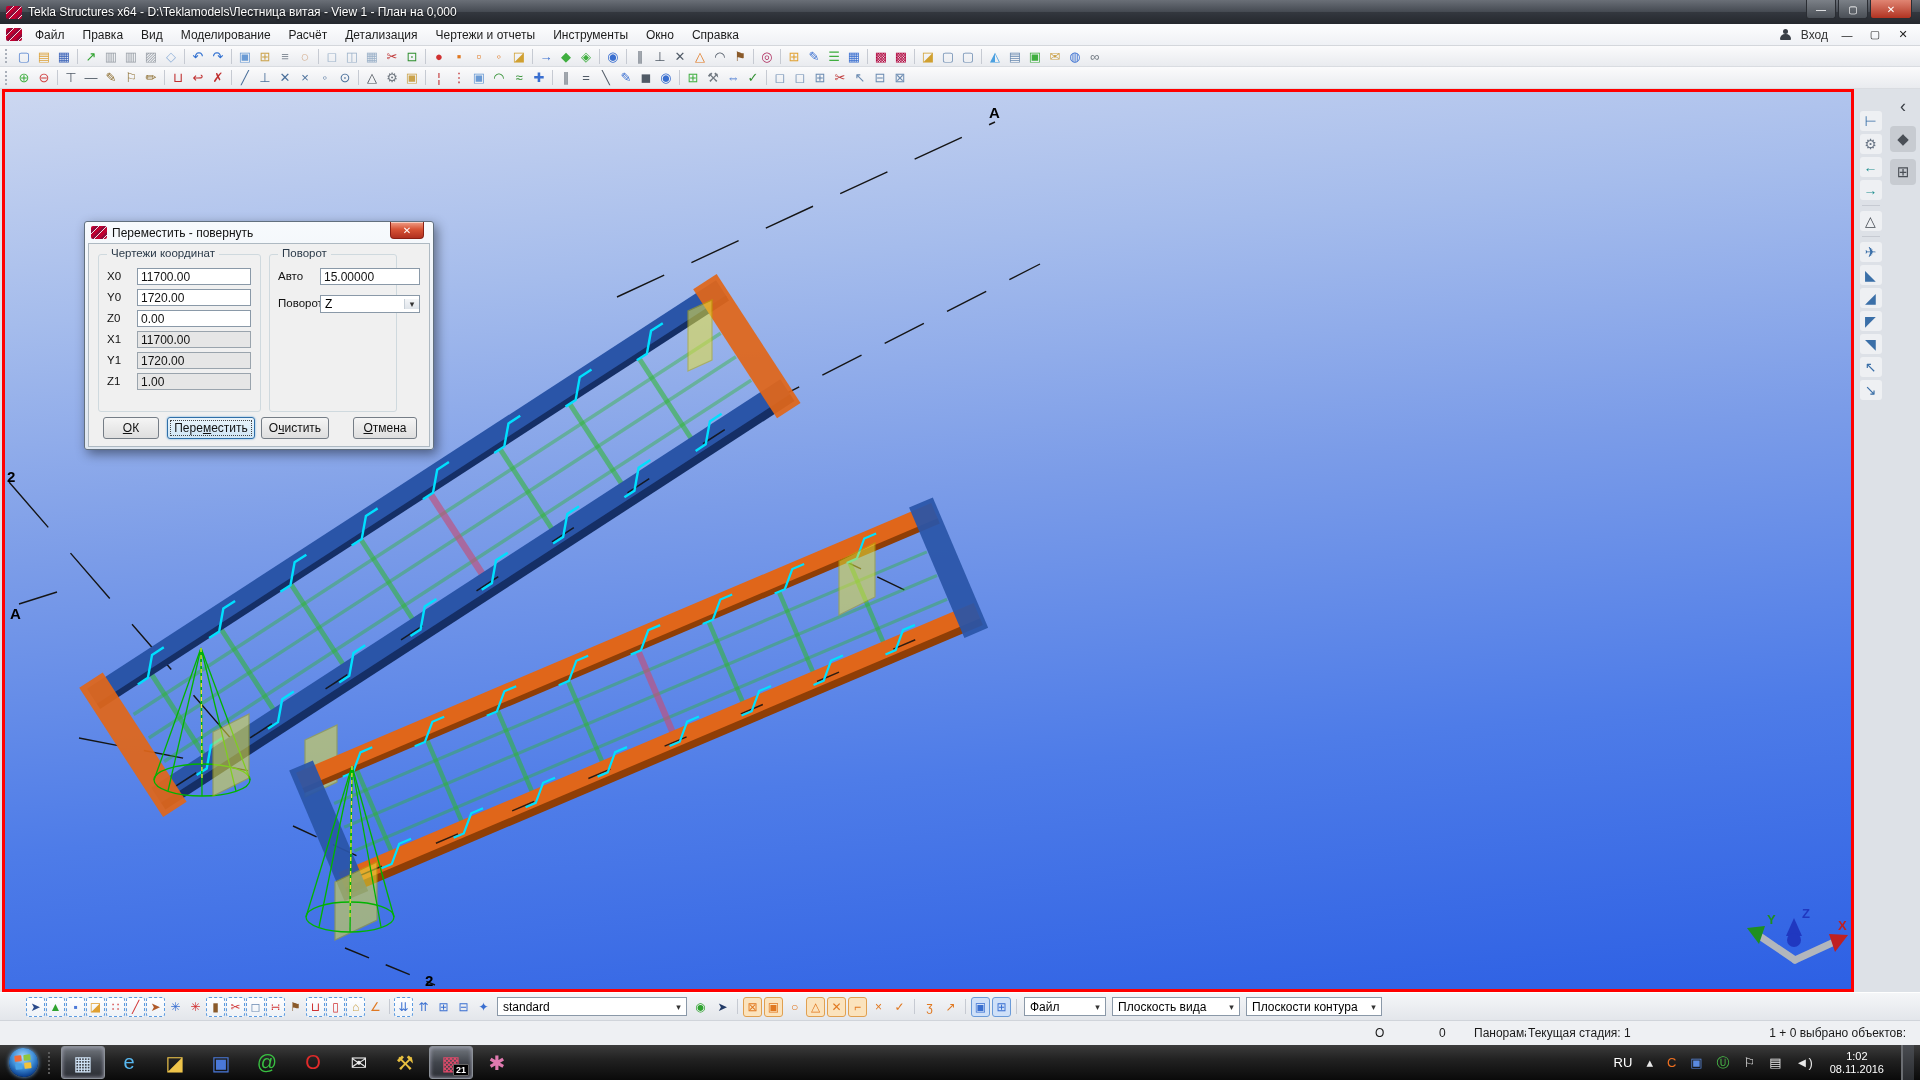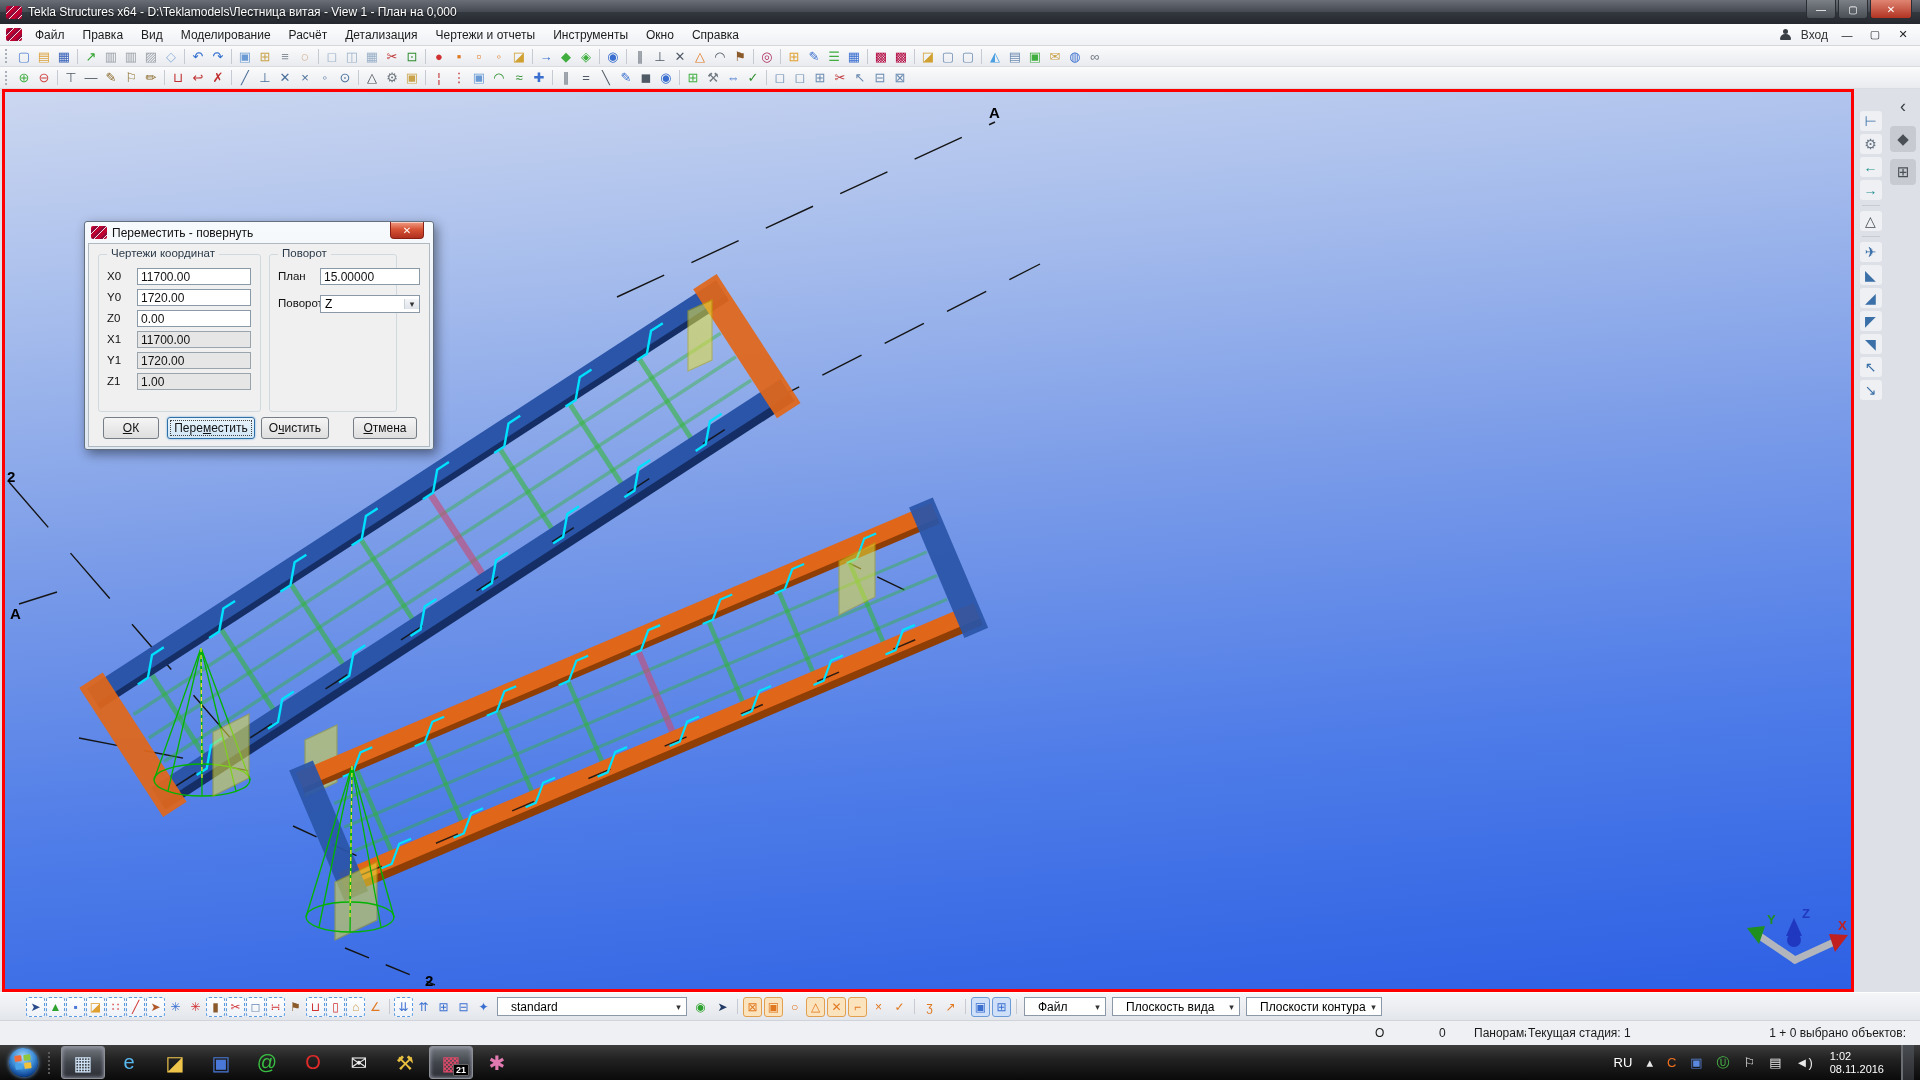--- a/index.html
+++ b/index.html
@@ -75,21 +75,21 @@
   .wbtn.focused{border-color:#2f6fa8;background:linear-gradient(#eaf4fb,#cfe6f5);outline:1px dotted #444;outline-offset:-4px;box-shadow:0 0 2px #5aa0d8}
   
   .seltoolbar{position:absolute;left:0;top:992px;width:1920px;height:28px;background:linear-gradient(#f5f6f8,#e3e6eb);
     border-top:1px solid #ffffff;display:flex;align-items:center;padding-left:26px;gap:2px}
   .tgl{width:19px;height:20px;display:flex;align-items:center;justify-content:center;font-size:12px;
     border:1px dashed #5a9ae0;border-radius:3px;background:linear-gradient(#ffffff,#eef2f7);flex:none}
   .tgl.plain{border-color:transparent;background:transparent}
   .snap{width:19px;height:20px;display:flex;align-items:center;justify-content:center;font-size:12px;
     border:1px solid transparent;border-radius:3px;flex:none}
   .selcombo{height:19px;border:1px solid #8a98a8;background:#fff;display:flex;align-items:center;font-size:12px;flex:none;margin:0 2px}
-  .selcombo .cval{flex:1;padding-left:13px;white-space:nowrap;overflow:hidden}
+  .selcombo .cval{flex:1;padding-left:5px;white-space:nowrap;overflow:hidden}
   .selcombo .carr{width:15px;text-align:center;font-size:9px;color:#333}
   
   .statusbar{position:absolute;left:0;top:1020px;width:1920px;height:25px;background:#eef0f3;border-top:1px solid #d0d4da;color:#1a1a1a}
   .statusbar span{position:absolute;top:5px;font-size:12px;white-space:nowrap}
   
   .taskbar{position:absolute;left:0;top:1045px;width:1920px;height:35px;
     background:linear-gradient(#3c3c3c,#222 40%,#0a0a0a);display:flex;align-items:center}
   .start{width:46px;height:35px;display:flex;align-items:center;justify-content:center;flex:none}
   .orb{width:29px;height:29px;border-radius:50%;position:relative;
     background:radial-gradient(circle at 50% 32%,#a8d8ff,#3f8fd8 45%,#0a3f8f 78%,#062a60);box-shadow:0 0 4px #7ab0e8;transform:rotate(-6deg)}
@@ -97,21 +97,21 @@
   .orb .q1{left:6px;top:7px;background:#ef6b3a}
   .orb .q2{left:15px;top:7px;background:#8ec63f}
   .orb .q3{left:6px;top:15px;background:#4aa3e8}
   .orb .q4{left:15px;top:15px;background:#f3c23a}
   .tgrip{width:6px;height:22px;border-left:2px dotted #5a5a5a;margin:0 6px 0 2px;flex:none}
   .app{width:44px;height:33px;display:flex;align-items:center;justify-content:center;font-size:20px;flex:none;position:relative;border-radius:3px;margin:0 1px}
   .app.on{background:linear-gradient(#73787f,#41454c 50%,#2a2d33);border:1px solid #8b9097;box-shadow:inset 0 0 4px #aab}
   .badge{position:absolute;right:3px;bottom:2px;background:#000;color:#fff;font-size:9px;font-weight:bold;padding:0 2px;border:1px solid #666;border-radius:1px;font-style:normal}
   .tray{margin-left:auto;display:flex;align-items:center;gap:9px;padding-right:6px}
   .tray .ti{font-size:13px;flex:none}
-  .clock{color:#fff;text-align:left;font-size:11px;line-height:13px;padding:0 8px;flex:none}
+  .clock{color:#fff;text-align:center;font-size:11px;line-height:13px;padding:0 8px;flex:none}
   .showdesktop{width:13px;height:35px;background:linear-gradient(#4a4d52,#2a2c30);border-left:2px solid #6a6d72;flex:none}
   
   .glabel{font:bold 15px "Liberation Sans",sans-serif;fill:#000}
   .cl{stroke:#151515;stroke-width:1.4;fill:none}
   .stringer{fill:var(--sc)} .stringerD{fill:var(--scd)} .cap{fill:var(--cc);opacity:.93}
   .mesh{stroke:#2db82d;stroke-width:5;opacity:.55;stroke-linecap:square}
   .thin{stroke:#2db82d;stroke-width:3.5;opacity:.4}
   .pinkbar{stroke:#c2507a;stroke-width:7;opacity:.65}
   .zig{fill:none;stroke:#00e0ff;stroke-width:2.4}
   .blackdash{stroke:#101010;stroke-width:1.6;stroke-dasharray:26 64;opacity:.85}
@@ -442,21 +442,21 @@
             <input class="fin ro" value="1720.00" style="">
           </div>
         <div class="frow" style="top:118px">
             <label>Z1</label>
             <input class="fin ro" value="1.00" style="">
           </div>
       </div>
       <div class="grp" id="grp2">
         <em>Поворот</em>
         <div class="frow" style="top:13px">
-            <label>План</label>
+            <label>Авто</label>
             <input class="fin" value="15.00000" style="">
           </div>
         <div class="frow" style="top:40px">
             <label>Поворот</label>
           <div class="combo" style="left:50px;top:0;width:100px">
             <span class="cval">Z</span>
             <span class="carr">▾</span>
           </div>
         </div>
       </div>

